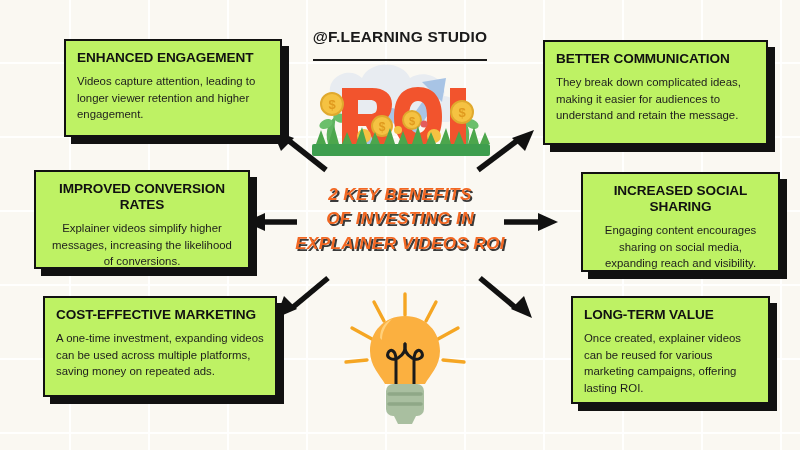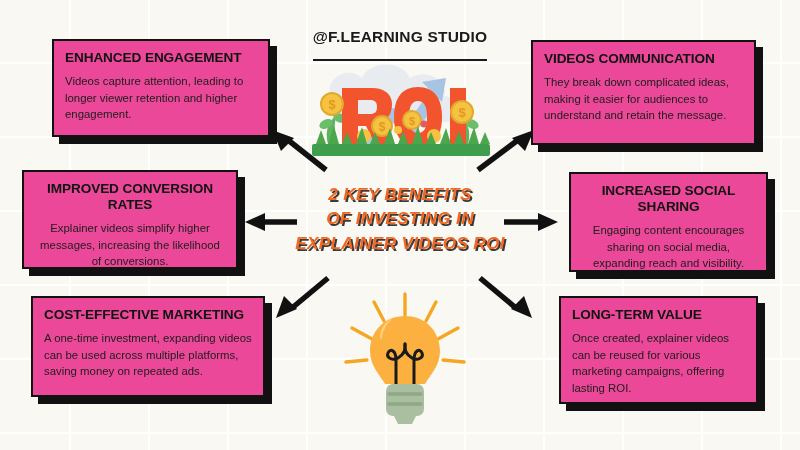--- a/index.html
+++ b/index.html
@@ -45,25 +45,26 @@
     color: #1A1A1A;
   }
   .handle span.txt {
     border-bottom: 2.5px solid #1A1A1A;
     padding-bottom: 14px;
   }
 
   
   .card {
     position: absolute;
-    background: #ec4899;
+    background: #bef264;
     border: 2.5px solid #111111;
     box-shadow: 7px 7px 0 0 #111111;
     box-sizing: border-box;
     padding: 9px 11px 10px 11px;
+    margin-left: 12px;
   }
   .card-title {
     font-size: 13.6px;
     font-weight: bold;
     color: #111111;
     letter-spacing: -0.1px;
     line-height: 1.18;
     margin-bottom: 7px;
   }
   .card-body {
@@ -263,21 +264,21 @@
     <line x1="6" y1="6" x2="42" y2="36" stroke="#111111" stroke-width="5.5"></line>
     <path d="M58 46 L50 24 L37 37 Z" fill="#111111"></path>
   </svg>
 
   <div class="card" id="card-engagement">
     <div class="card-title">ENHANCED ENGAGEMENT</div>
     <div class="card-body">Videos capture attention, leading to longer viewer retention and higher engagement.</div>
   </div>
 
   <div class="card" id="card-communication">
-    <div class="card-title">VIDEOS COMMUNICATION</div>
+    <div class="card-title">BETTER COMMUNICATION</div>
     <div class="card-body">They break down complicated ideas, making it easier for audiences to understand and retain the message.</div>
   </div>
 
   <div class="card center" id="card-conversion">
     <div class="card-title">IMPROVED CONVERSION RATES</div>
     <div class="card-body">Explainer videos simplify higher messages, increasing the likelihood of conversions.</div>
   </div>
 
   <div class="card center" id="card-social">
     <div class="card-title">INCREASED SOCIAL SHARING</div>

